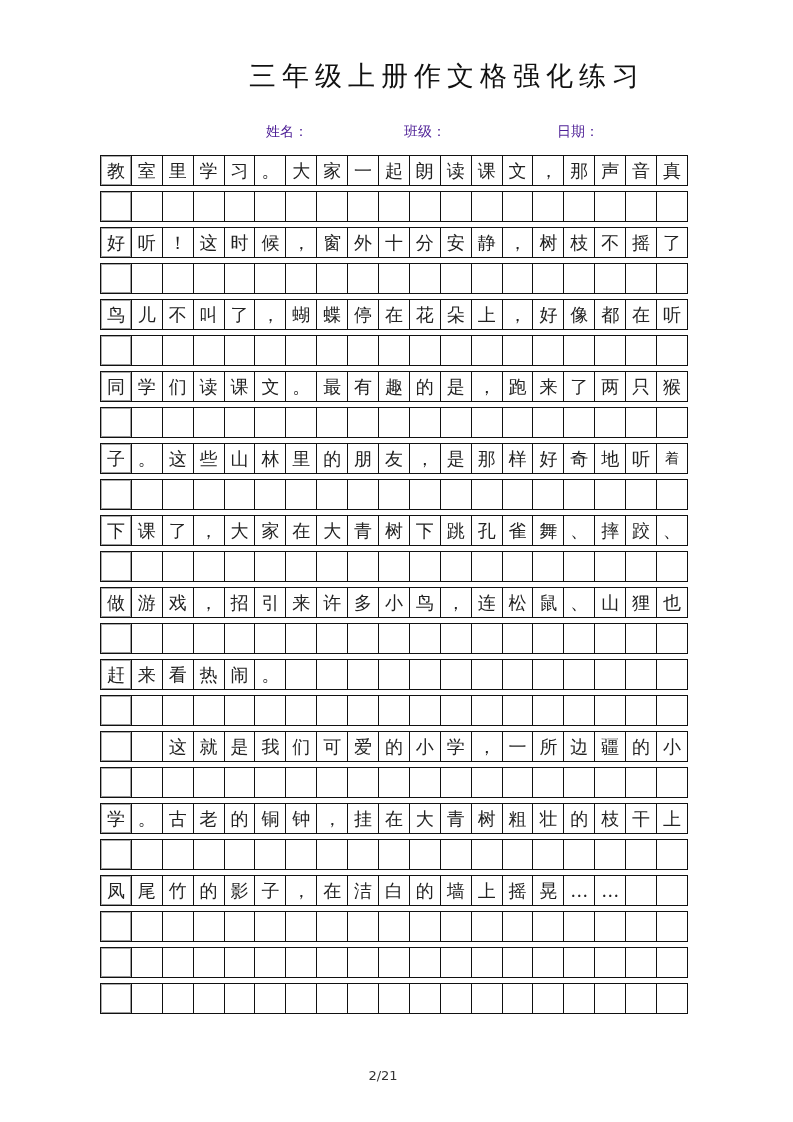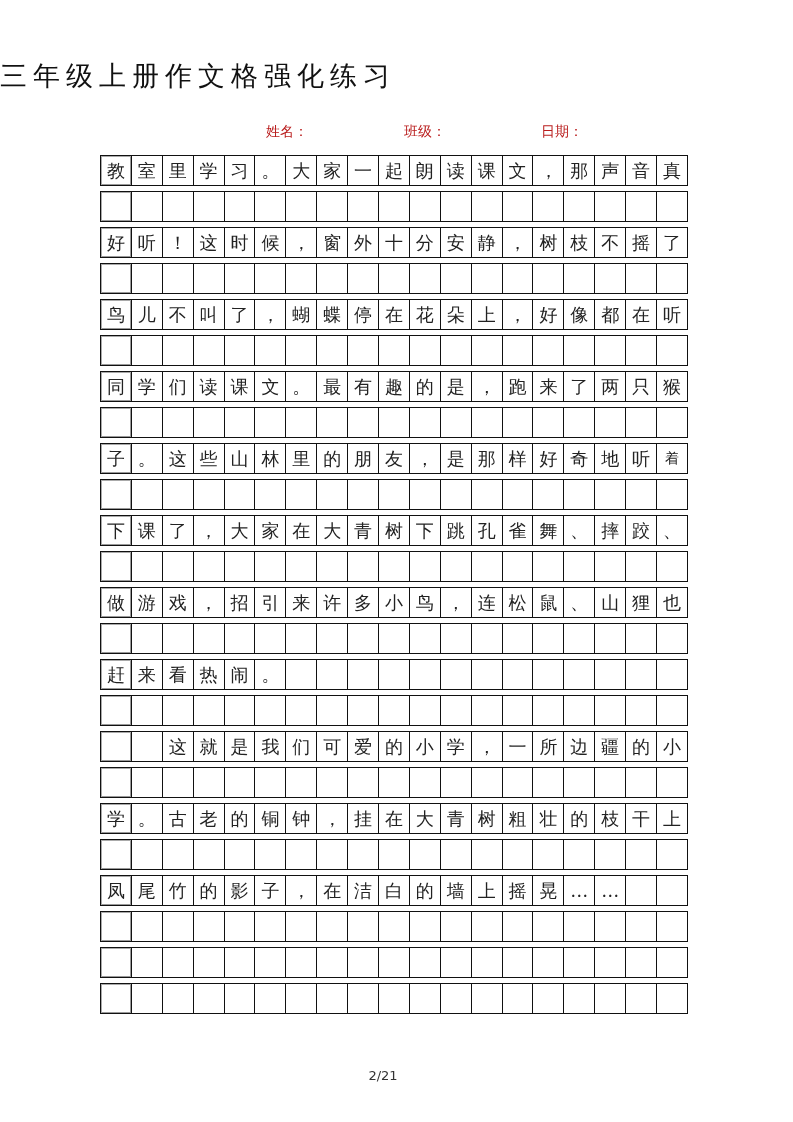--- a/index.html
+++ b/index.html
@@ -1,39 +1,39 @@
 <!DOCTYPE html>
 <html><head>
   <meta charset="utf-8">
   <style>
     html, body { margin: 0; padding: 0; background: #ffffff; }
     body { width: 793px; height: 1122px; position: relative; overflow: hidden;
            font-family: "DejaVu Serif", "Liberation Serif", serif; color: #111; }
-    .title { position: absolute; top: 58px; left: 0; width: 645px; text-align: left;
+    .title { position: absolute; top: 58px; left: 0; width: 645px; text-align: right;
              font-size: 27px; letter-spacing: 6px; font-family: "DejaVu Serif", serif; color: #111; }
-    .meta { position: absolute; top: 123px; font-size: 14px; font-family: "DejaVu Sans", sans-serif; color: #b91c1c; }
+    .meta { position: absolute; top: 123px; font-size: 14px; font-family: "DejaVu Sans", sans-serif; color: #4c1d95; }
     .grid { position: absolute; top: 155px; left: 100px; width: 588px; }
     .row { display: flex; height: 31px; margin-bottom: 5px; border: 1px solid #111; box-sizing: border-box; }
     .cell { flex: 1 1 0; border-right: 1px solid #111; box-sizing: border-box;
             display: flex; align-items: center; justify-content: center;
             font-size: 18px; font-family: "DejaVu Serif", serif; color: #222; }
     .cell:last-child { border-right: none; }
     .cell.first { box-shadow: inset 1px 1px 0 #aaa, inset -1px -1px 0 #999; }
     .cell.small { font-size: 14px; }
     .pager { position: absolute; top: 1068px; left: 0; width: 766px; text-align: center;
              font-size: 13px; font-family: "DejaVu Sans", sans-serif; color: #333; }
   </style>
 </head>
 <body>
 
 <div class="title">三年级上册作文格强化练习</div>
 
 <div class="meta" style="left:266px;">姓名：</div>
 <div class="meta" style="left:404px;">班级：</div>
-<div class="meta" style="left:541px;">日期：</div>
+<div class="meta" style="left:557px;">日期：</div>
 
 <div class="grid" id="grid">
     <div class="row">
       <div class="cell first">教</div>
       <div class="cell">室</div>
       <div class="cell">里</div>
       <div class="cell">学</div>
       <div class="cell">习</div>
       <div class="cell">。</div>
       <div class="cell">大</div>

